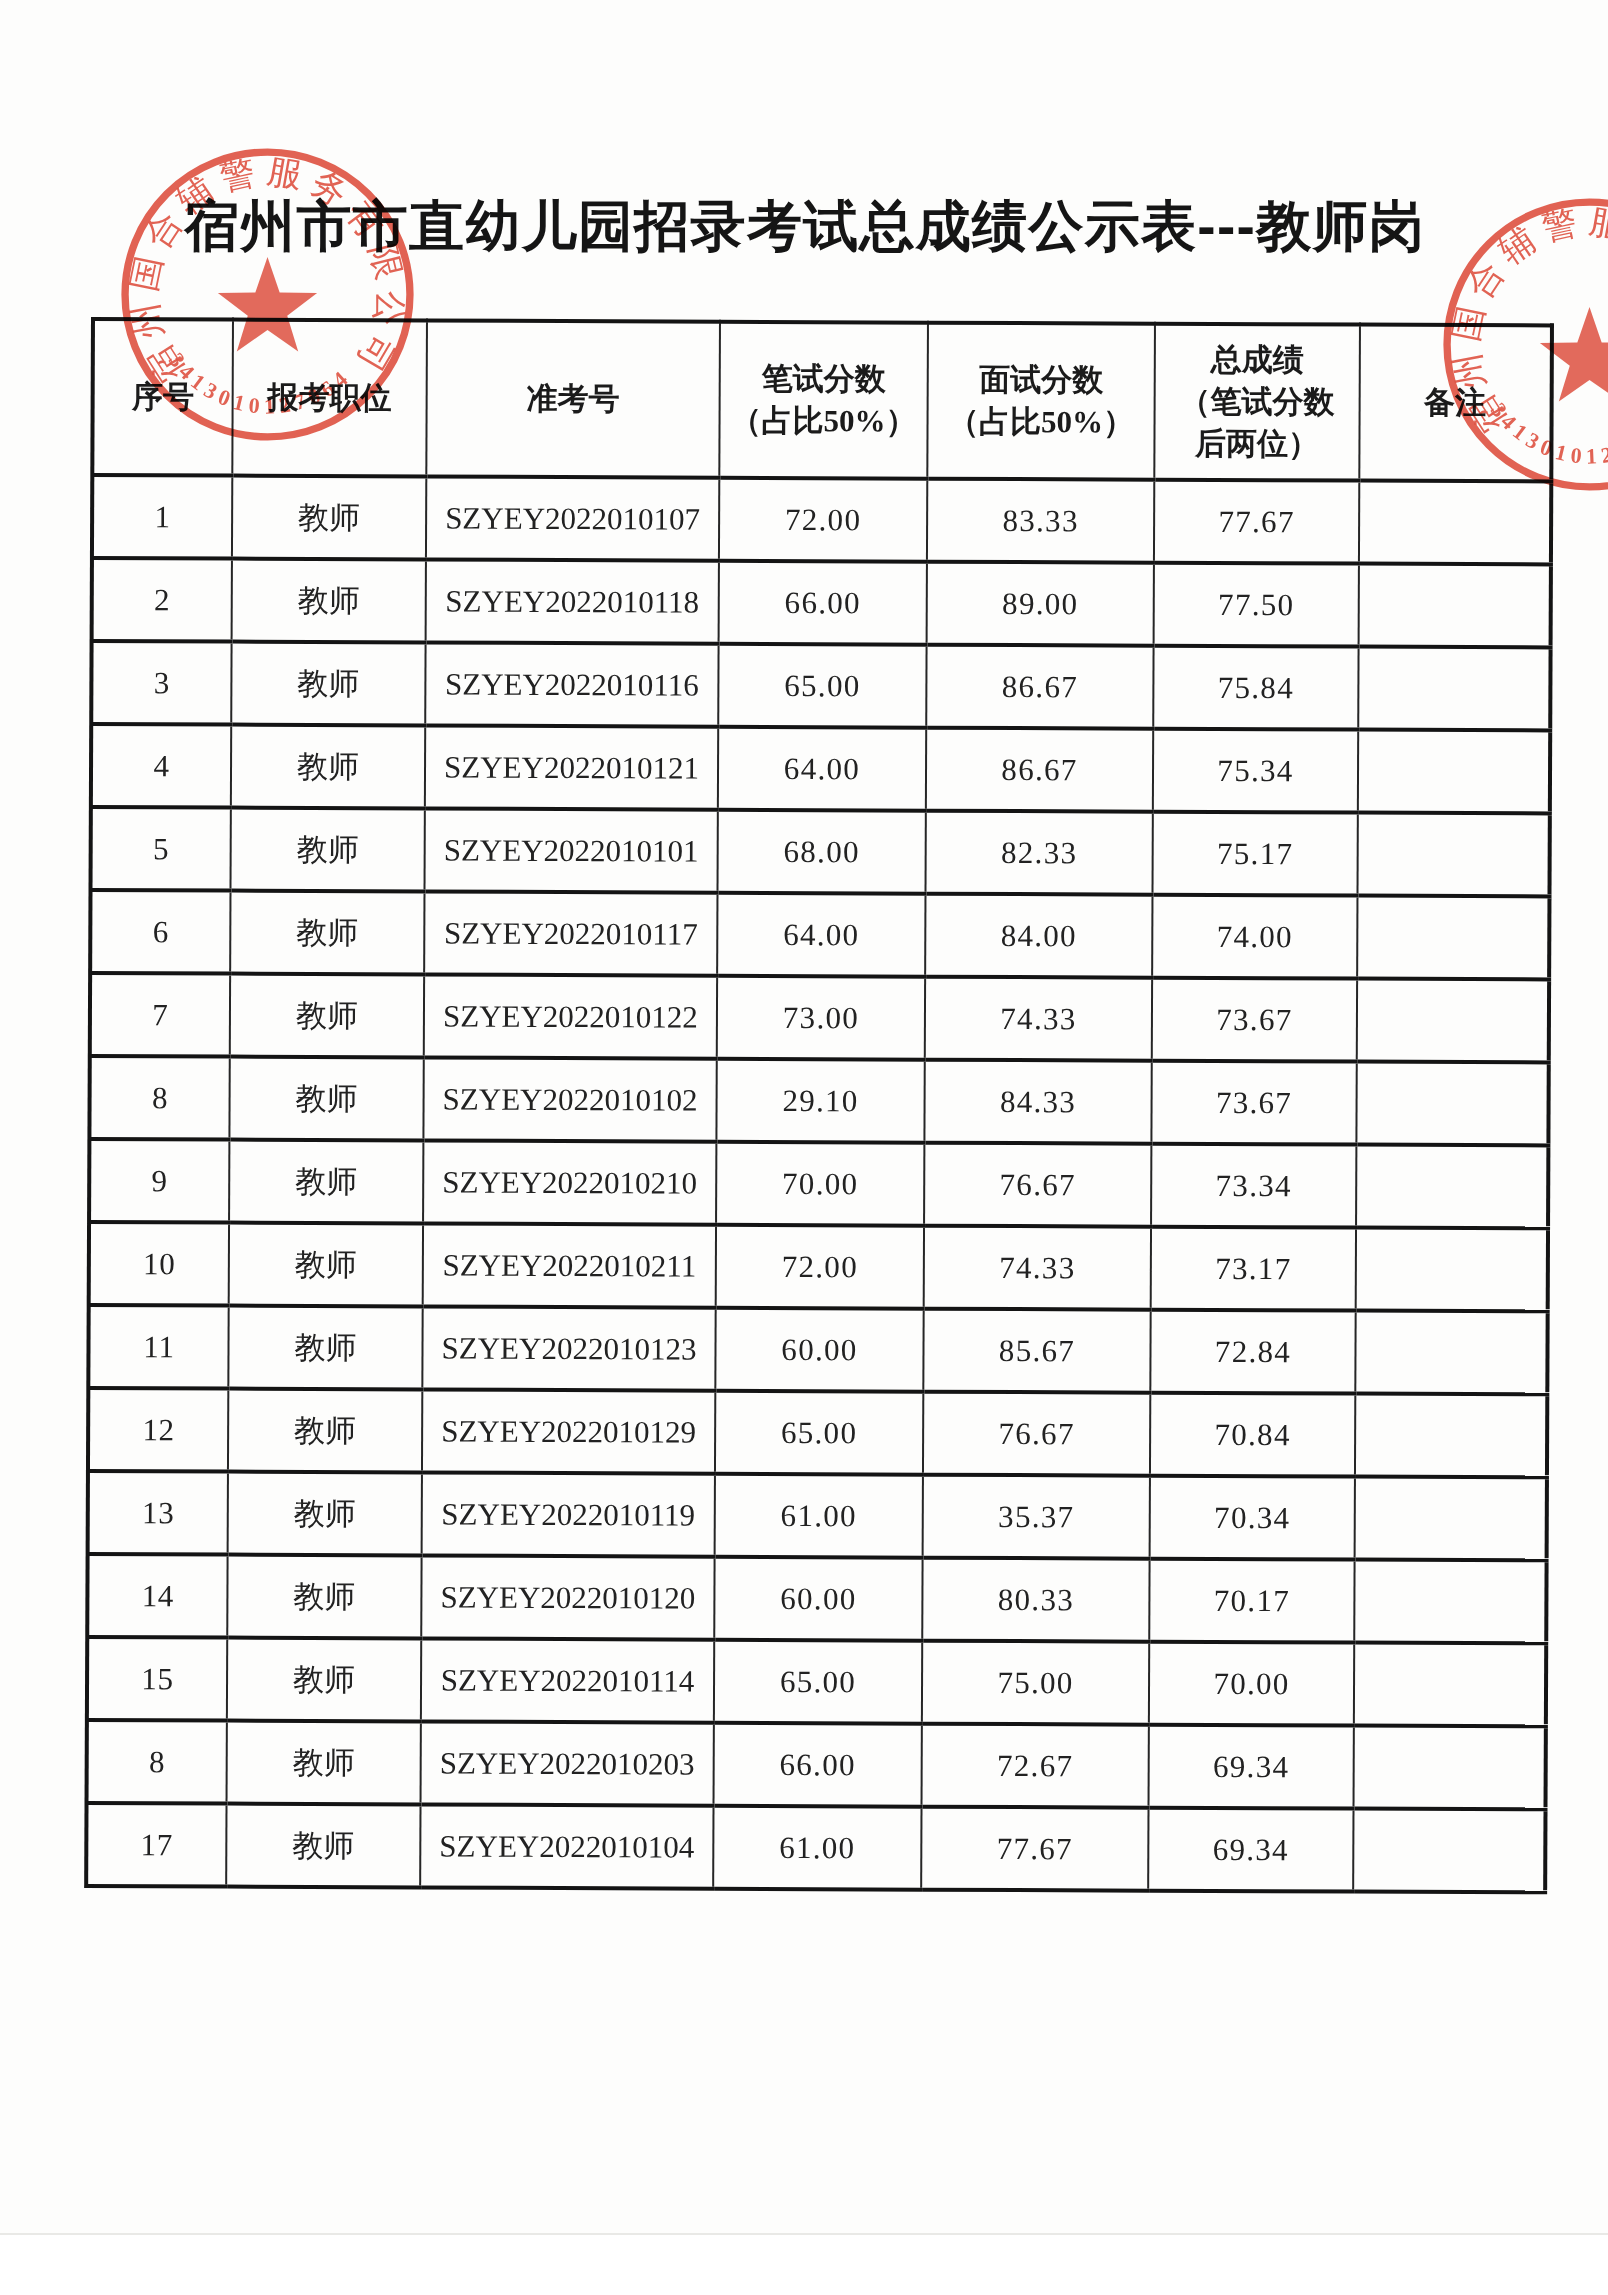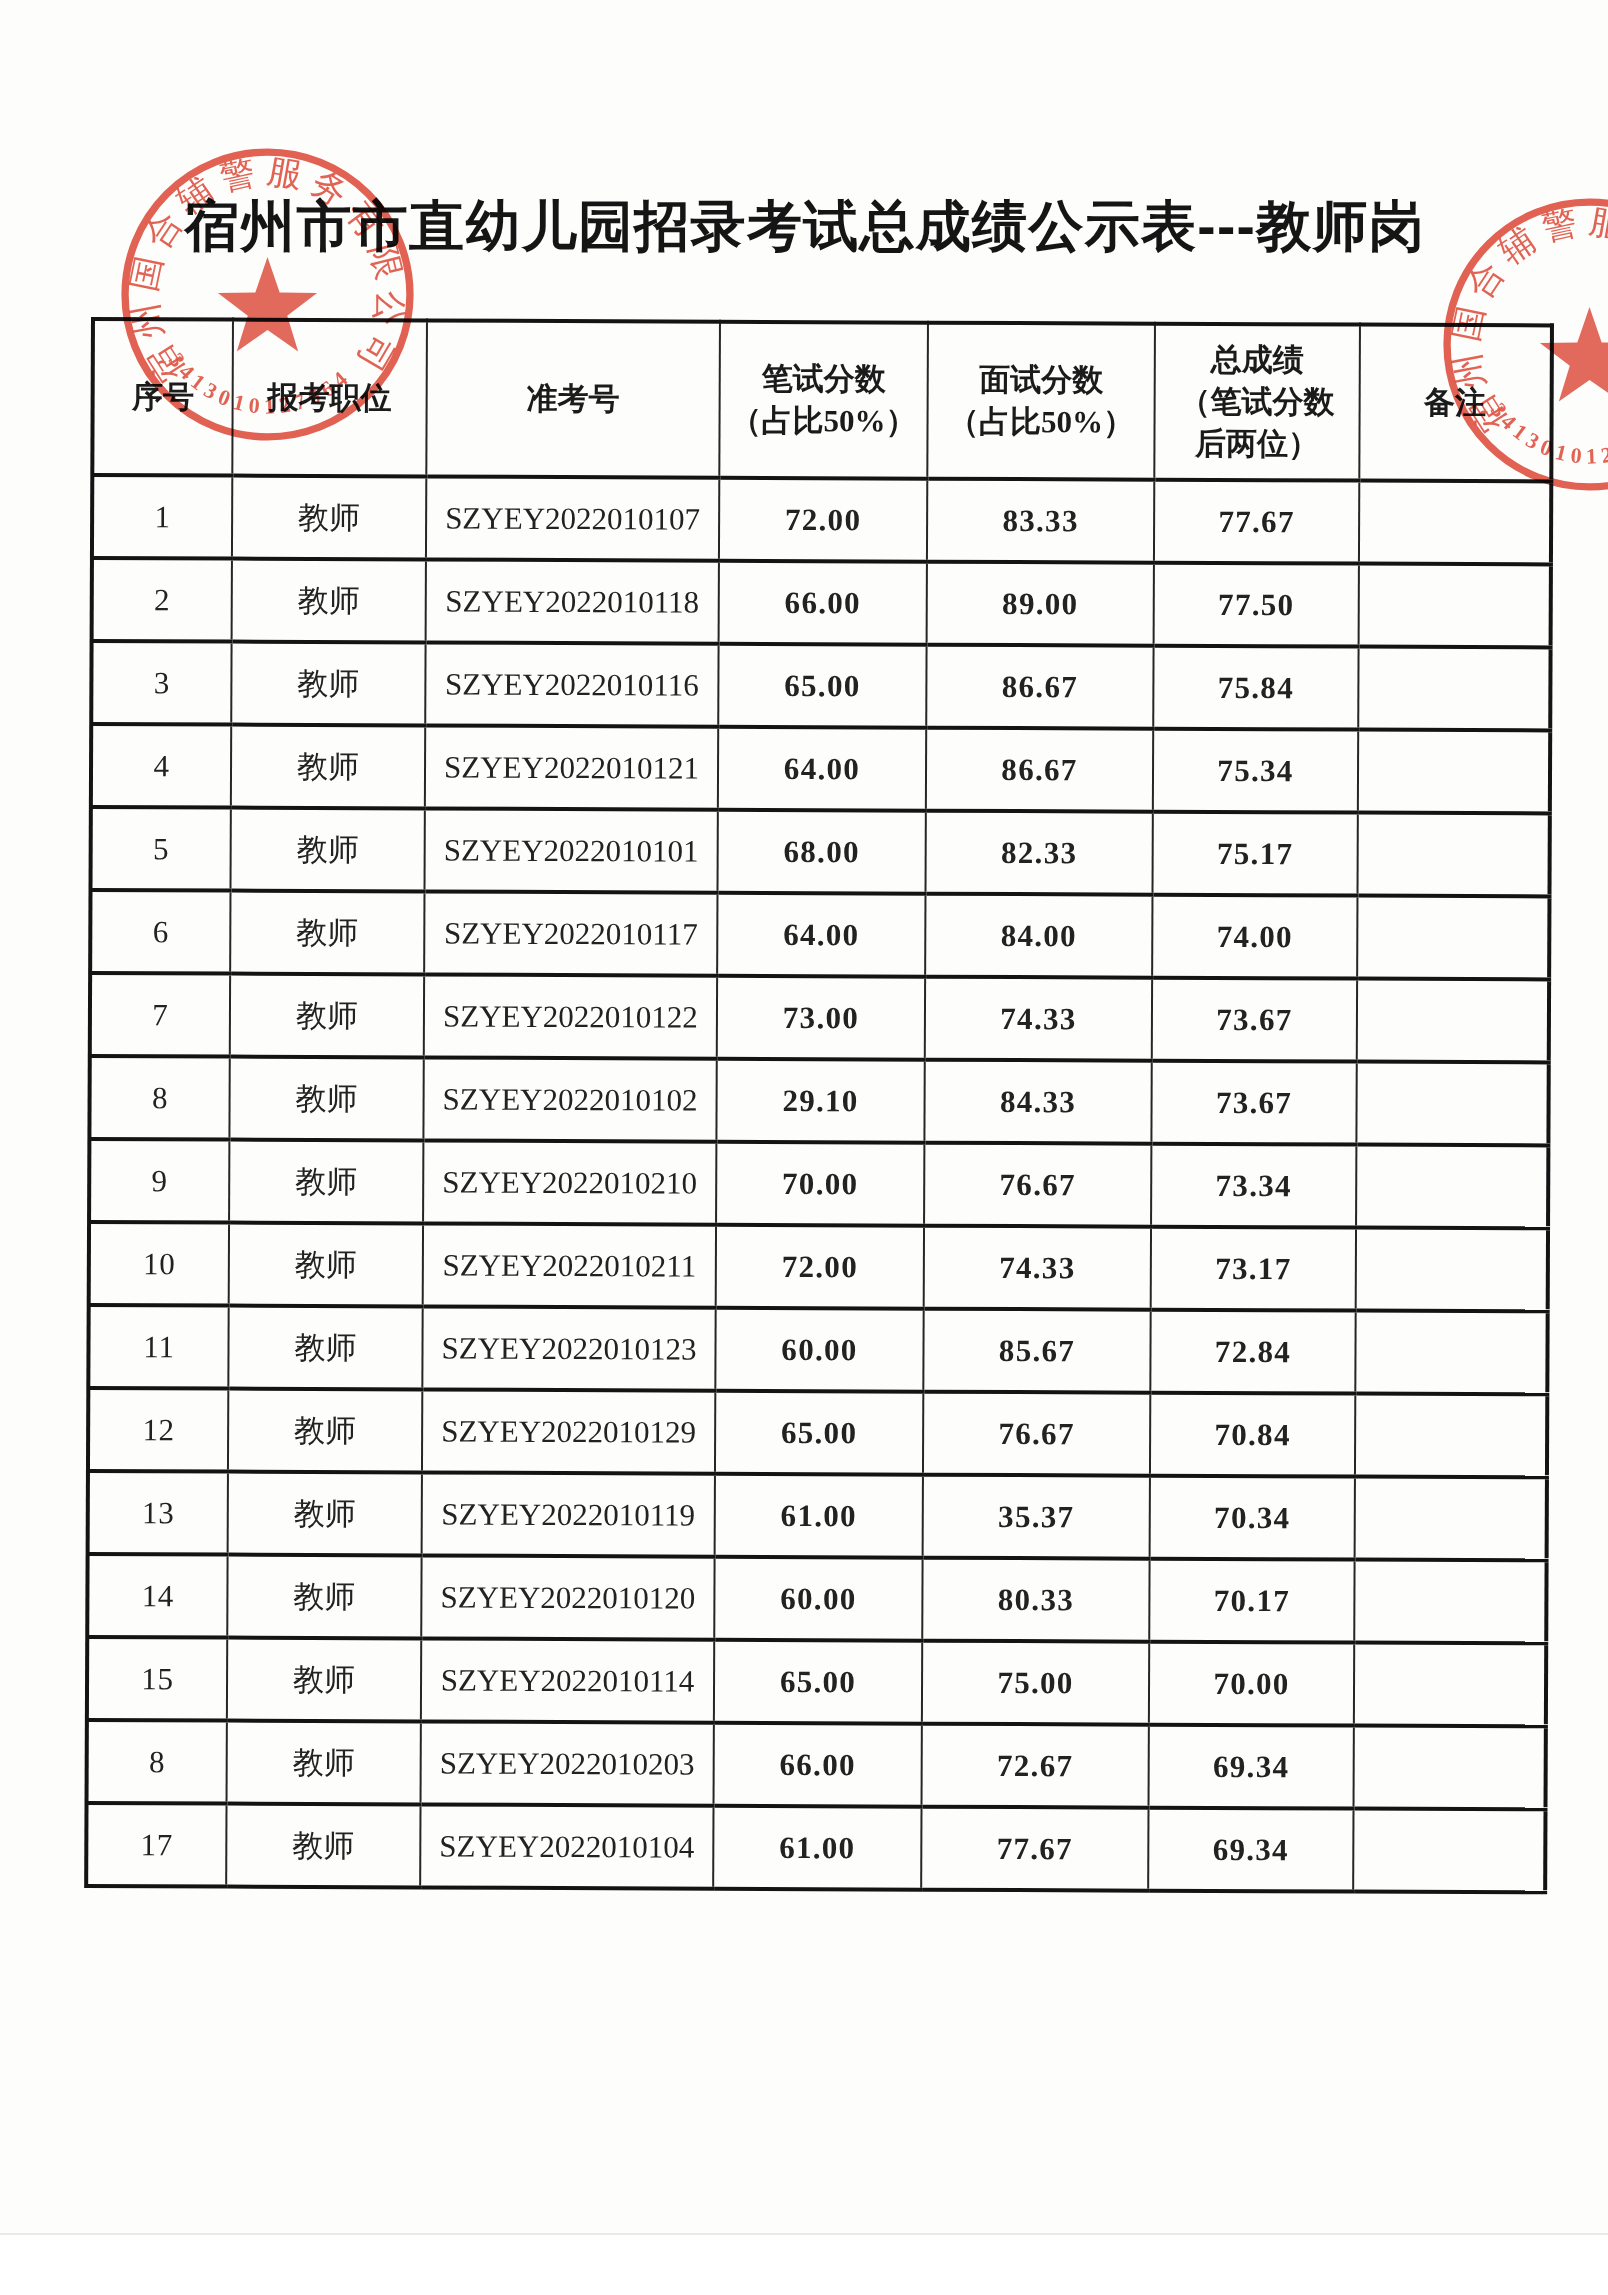--- a/index.html
+++ b/index.html
@@ -61,21 +61,21 @@
   }
   table.results td{
     height:79px;
     color:#222222;
     font-family:"Liberation Serif", serif;
     font-size:31px;
   }
   td.col-no{font-size:29px;letter-spacing:0.7px;}
   td.col-position{font-size:29px;margin-left:7px;}
   td.col-ticket{font-size:30px;letter-spacing:0px;}
-  td.col-score{letter-spacing:1.3px;font-weight:bold;}
+  td.col-score{letter-spacing:1.3px;}
   
   .stamp{
     position:absolute;
     mix-blend-mode:multiply;
     opacity:0.9;
     pointer-events:none;
   }
   .stamp-left{left:107px;top:134px;}
   .stamp-right{left:1429px;top:184px;}
   

